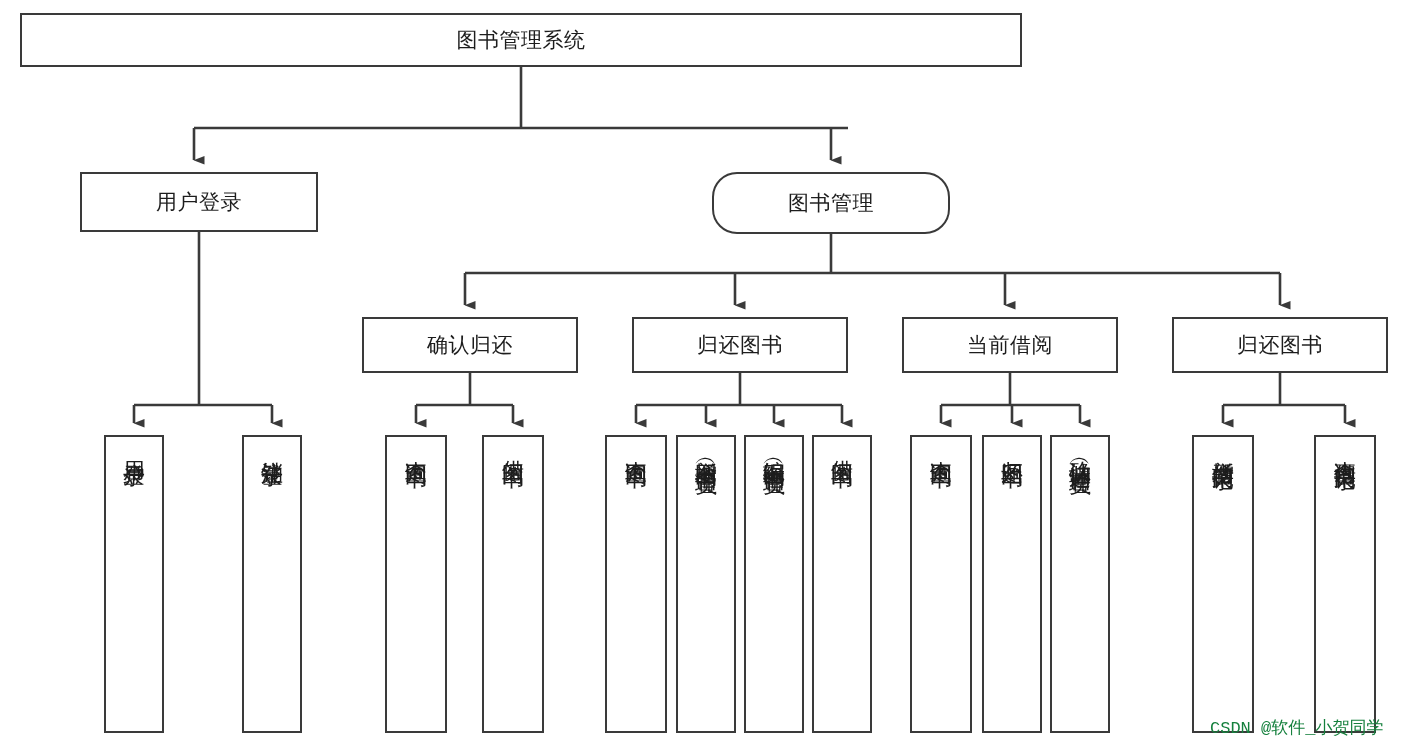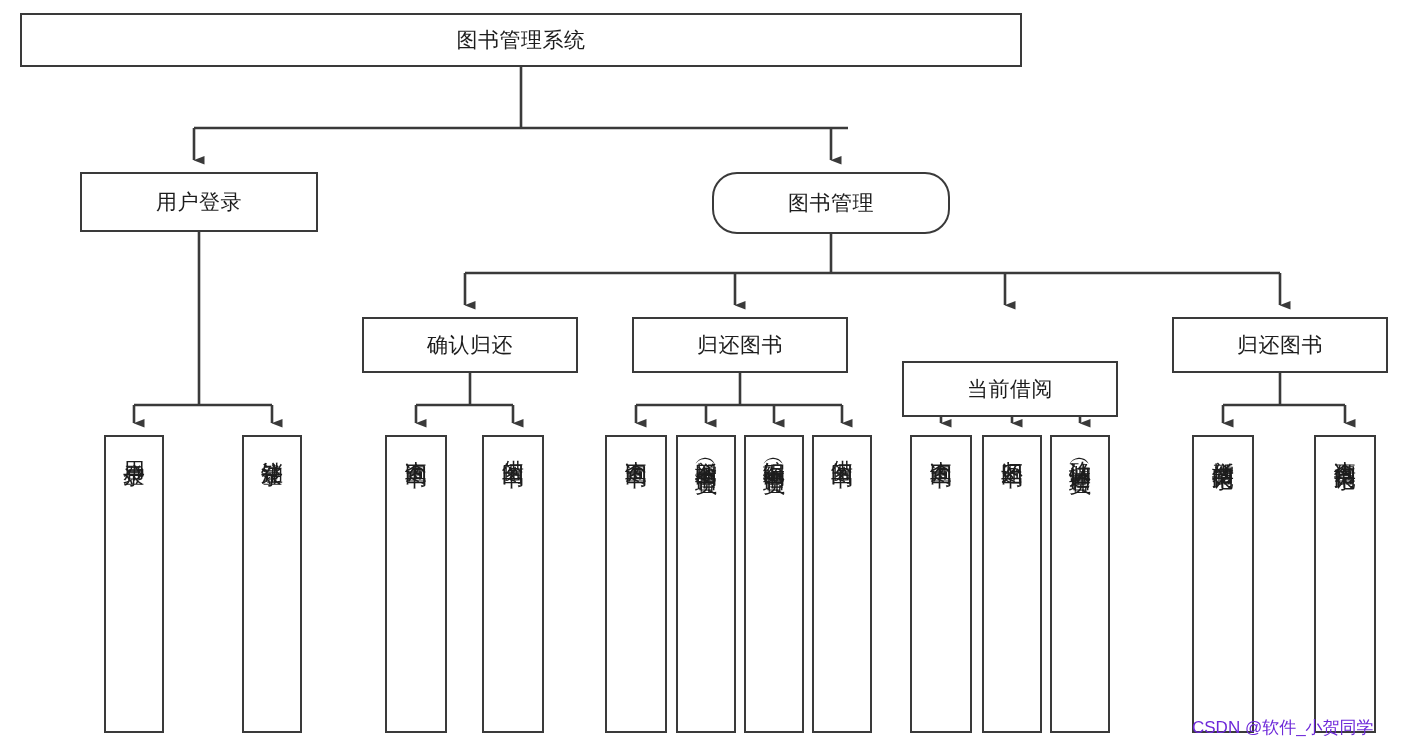--- a/index.html
+++ b/index.html
@@ -58,25 +58,26 @@
   .node.vert .label {
     writing-mode: vertical-rl;
     text-orientation: upright;
     font-size: 22px;
     letter-spacing: 2px;
     line-height: 1.0;
     white-space: nowrap;
   }
   .watermark {
     position: absolute;
-    color: #6d28d9;
+    color: #15803d;
     font-size: 17px;
     white-space: nowrap;
     z-index: 5;
-    font-family: Liberation Sans, sans-serif;
+    font-family: Liberation Mono, monospace;
+    padding-left: 18px;
   }
 </style>
 </head>
 <body>
 
 <div id="diagram-root">
 
   <svg id="edges-svg" viewBox="0 0 1405 747">
     <defs>
       <marker id="arrowhead" markerWidth="10" markerHeight="12" refX="4.5" refY="10.5" orient="auto" markerUnits="userSpaceOnUse">
@@ -137,21 +138,21 @@
   <div class="node horiz" style="left:712px; top:172px; width:238px; height:62px;border-radius:25px;">
     <span class="label">图书管理</span>
   </div>
 
   <div class="node horiz" style="left:362px; top:317px; width:216px; height:56px;">
     <span class="label">确认归还</span>
   </div>
   <div class="node horiz" style="left:632px; top:317px; width:216px; height:56px;">
     <span class="label">归还图书</span>
   </div>
-  <div class="node horiz" style="left:902px; top:317px; width:216px; height:56px;margin-top:44px;">
+  <div class="node horiz" style="left:902px; top:317px; width:216px; height:56px;">
     <span class="label">当前借阅</span>
   </div>
   <div class="node horiz" style="left:1172px; top:317px; width:216px; height:56px;">
     <span class="label">归还图书</span>
   </div>
 
   <div class="node vert" style="left:104px; top:435px; width:60px; height:298px;">
     <span class="label">用户登录</span>
   </div>
   <div class="node vert" style="left:242px; top:435px; width:60px; height:298px;">

